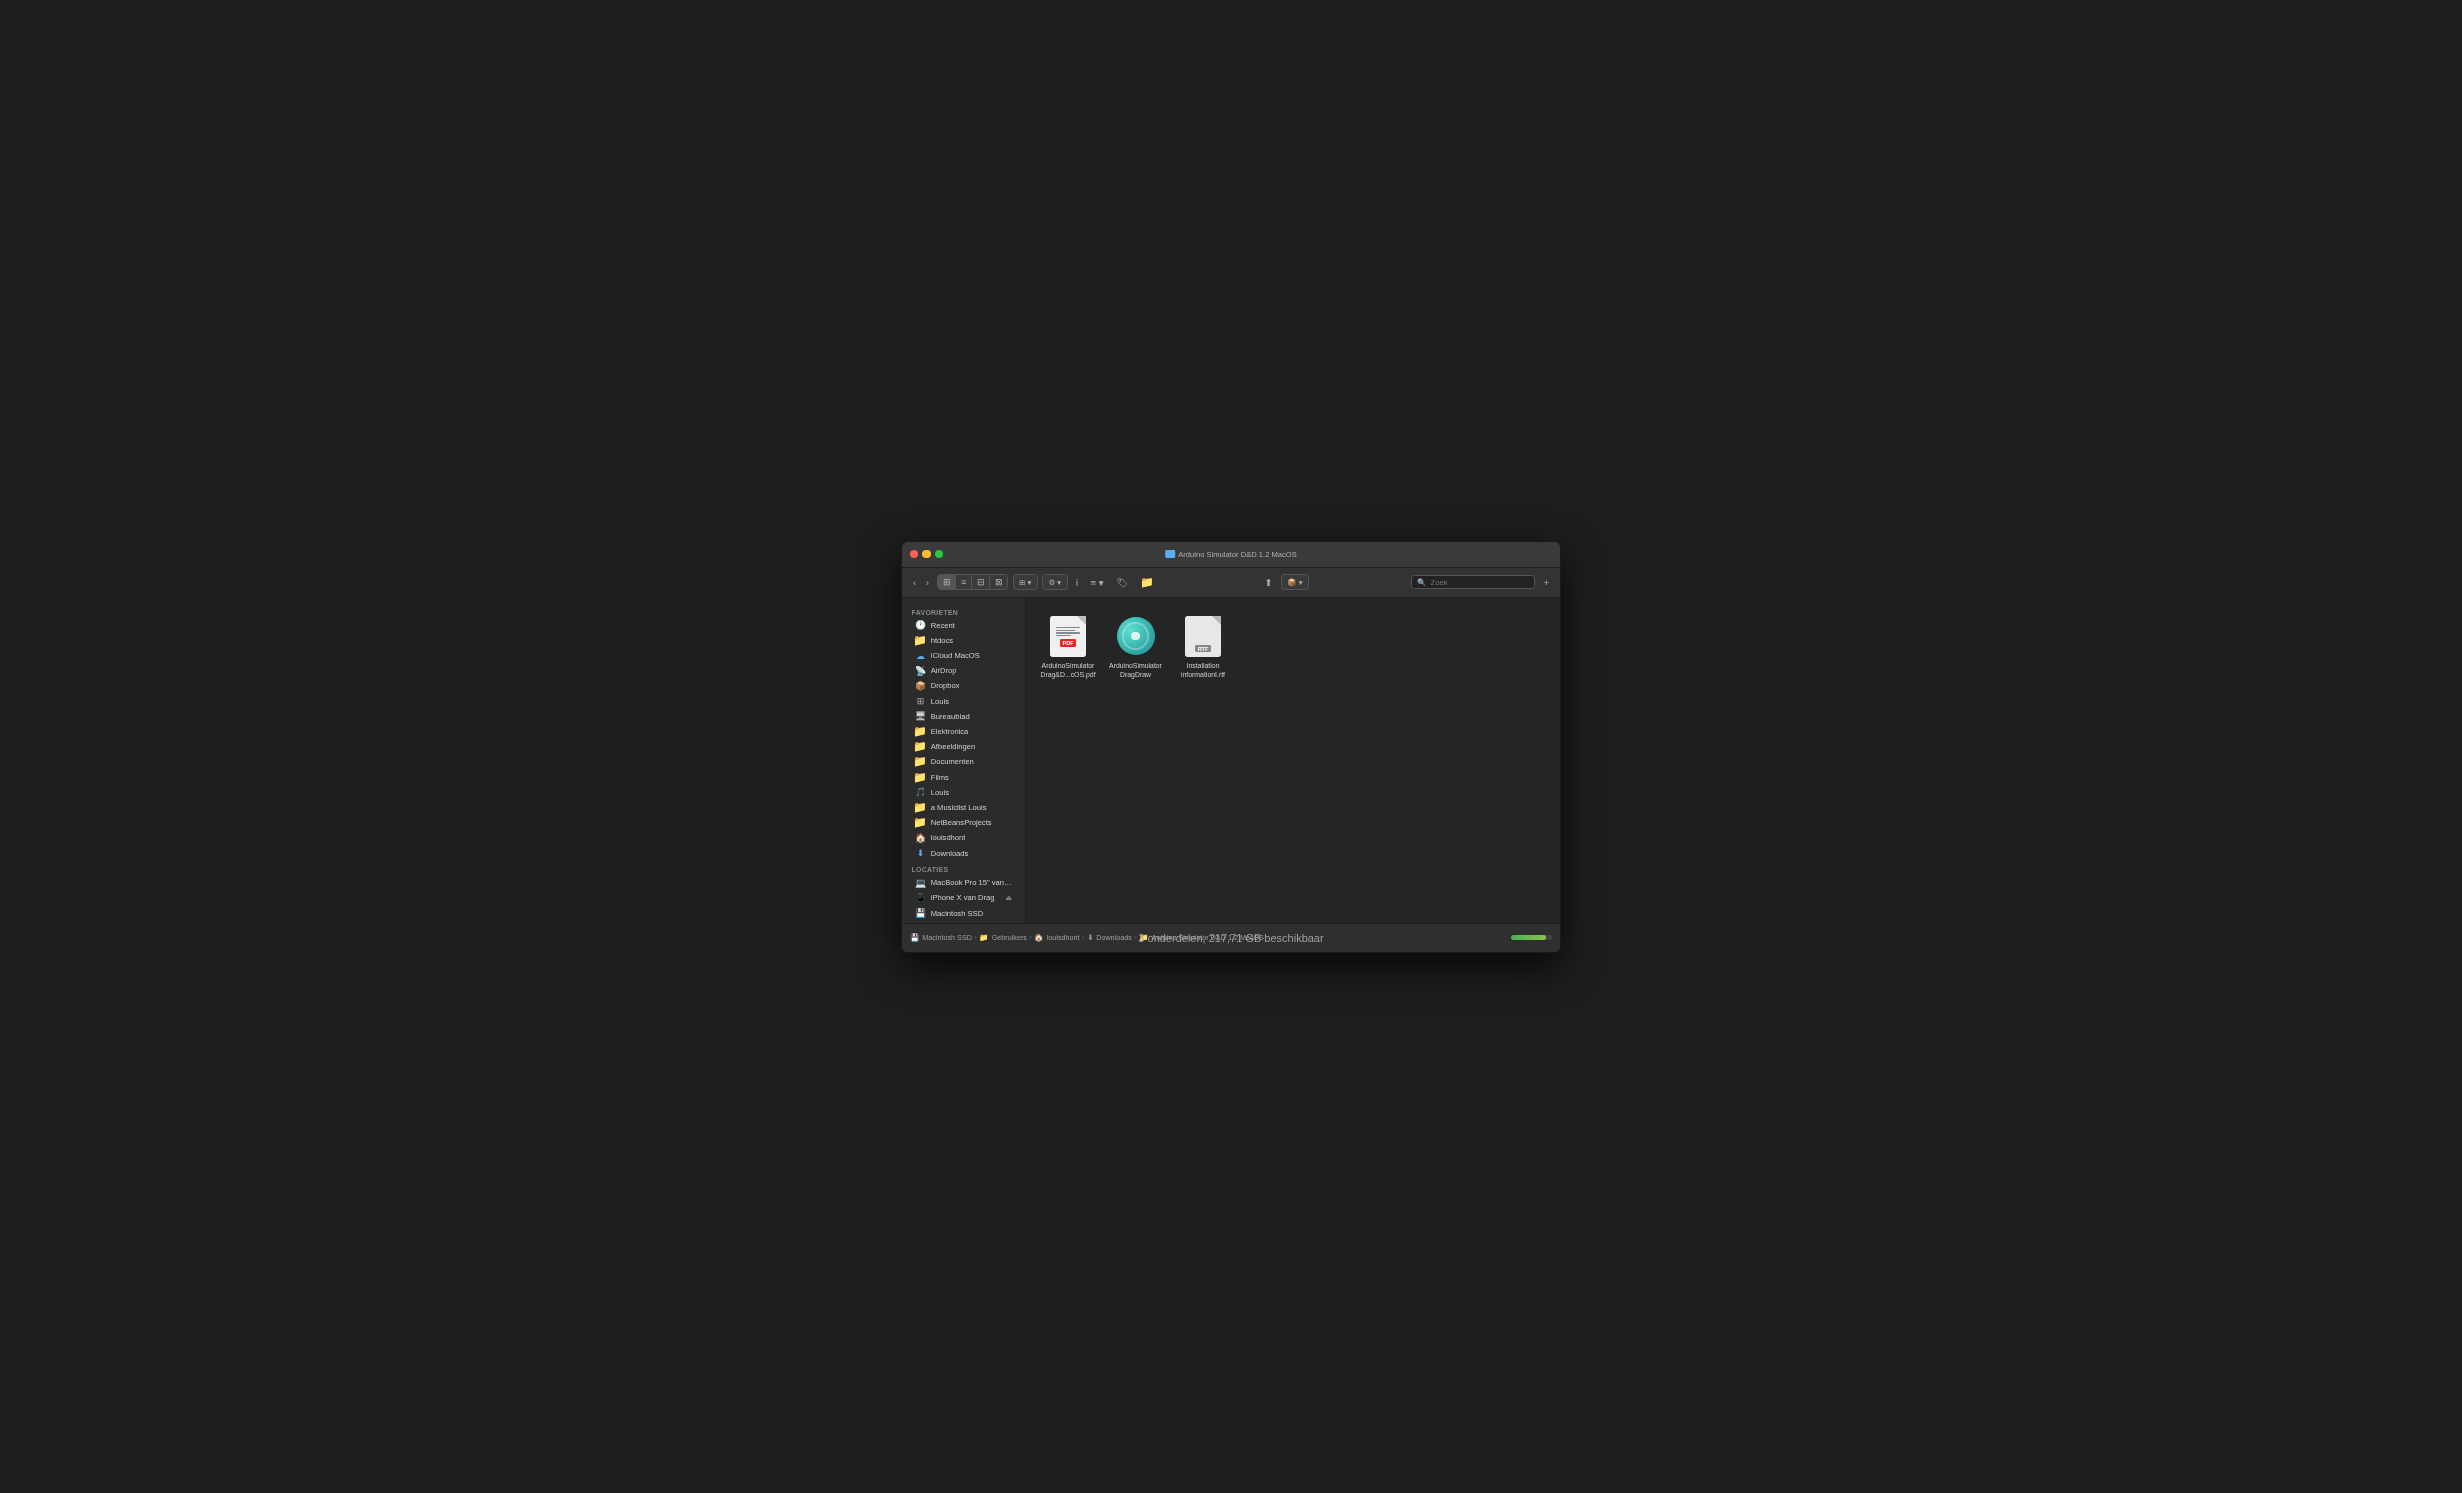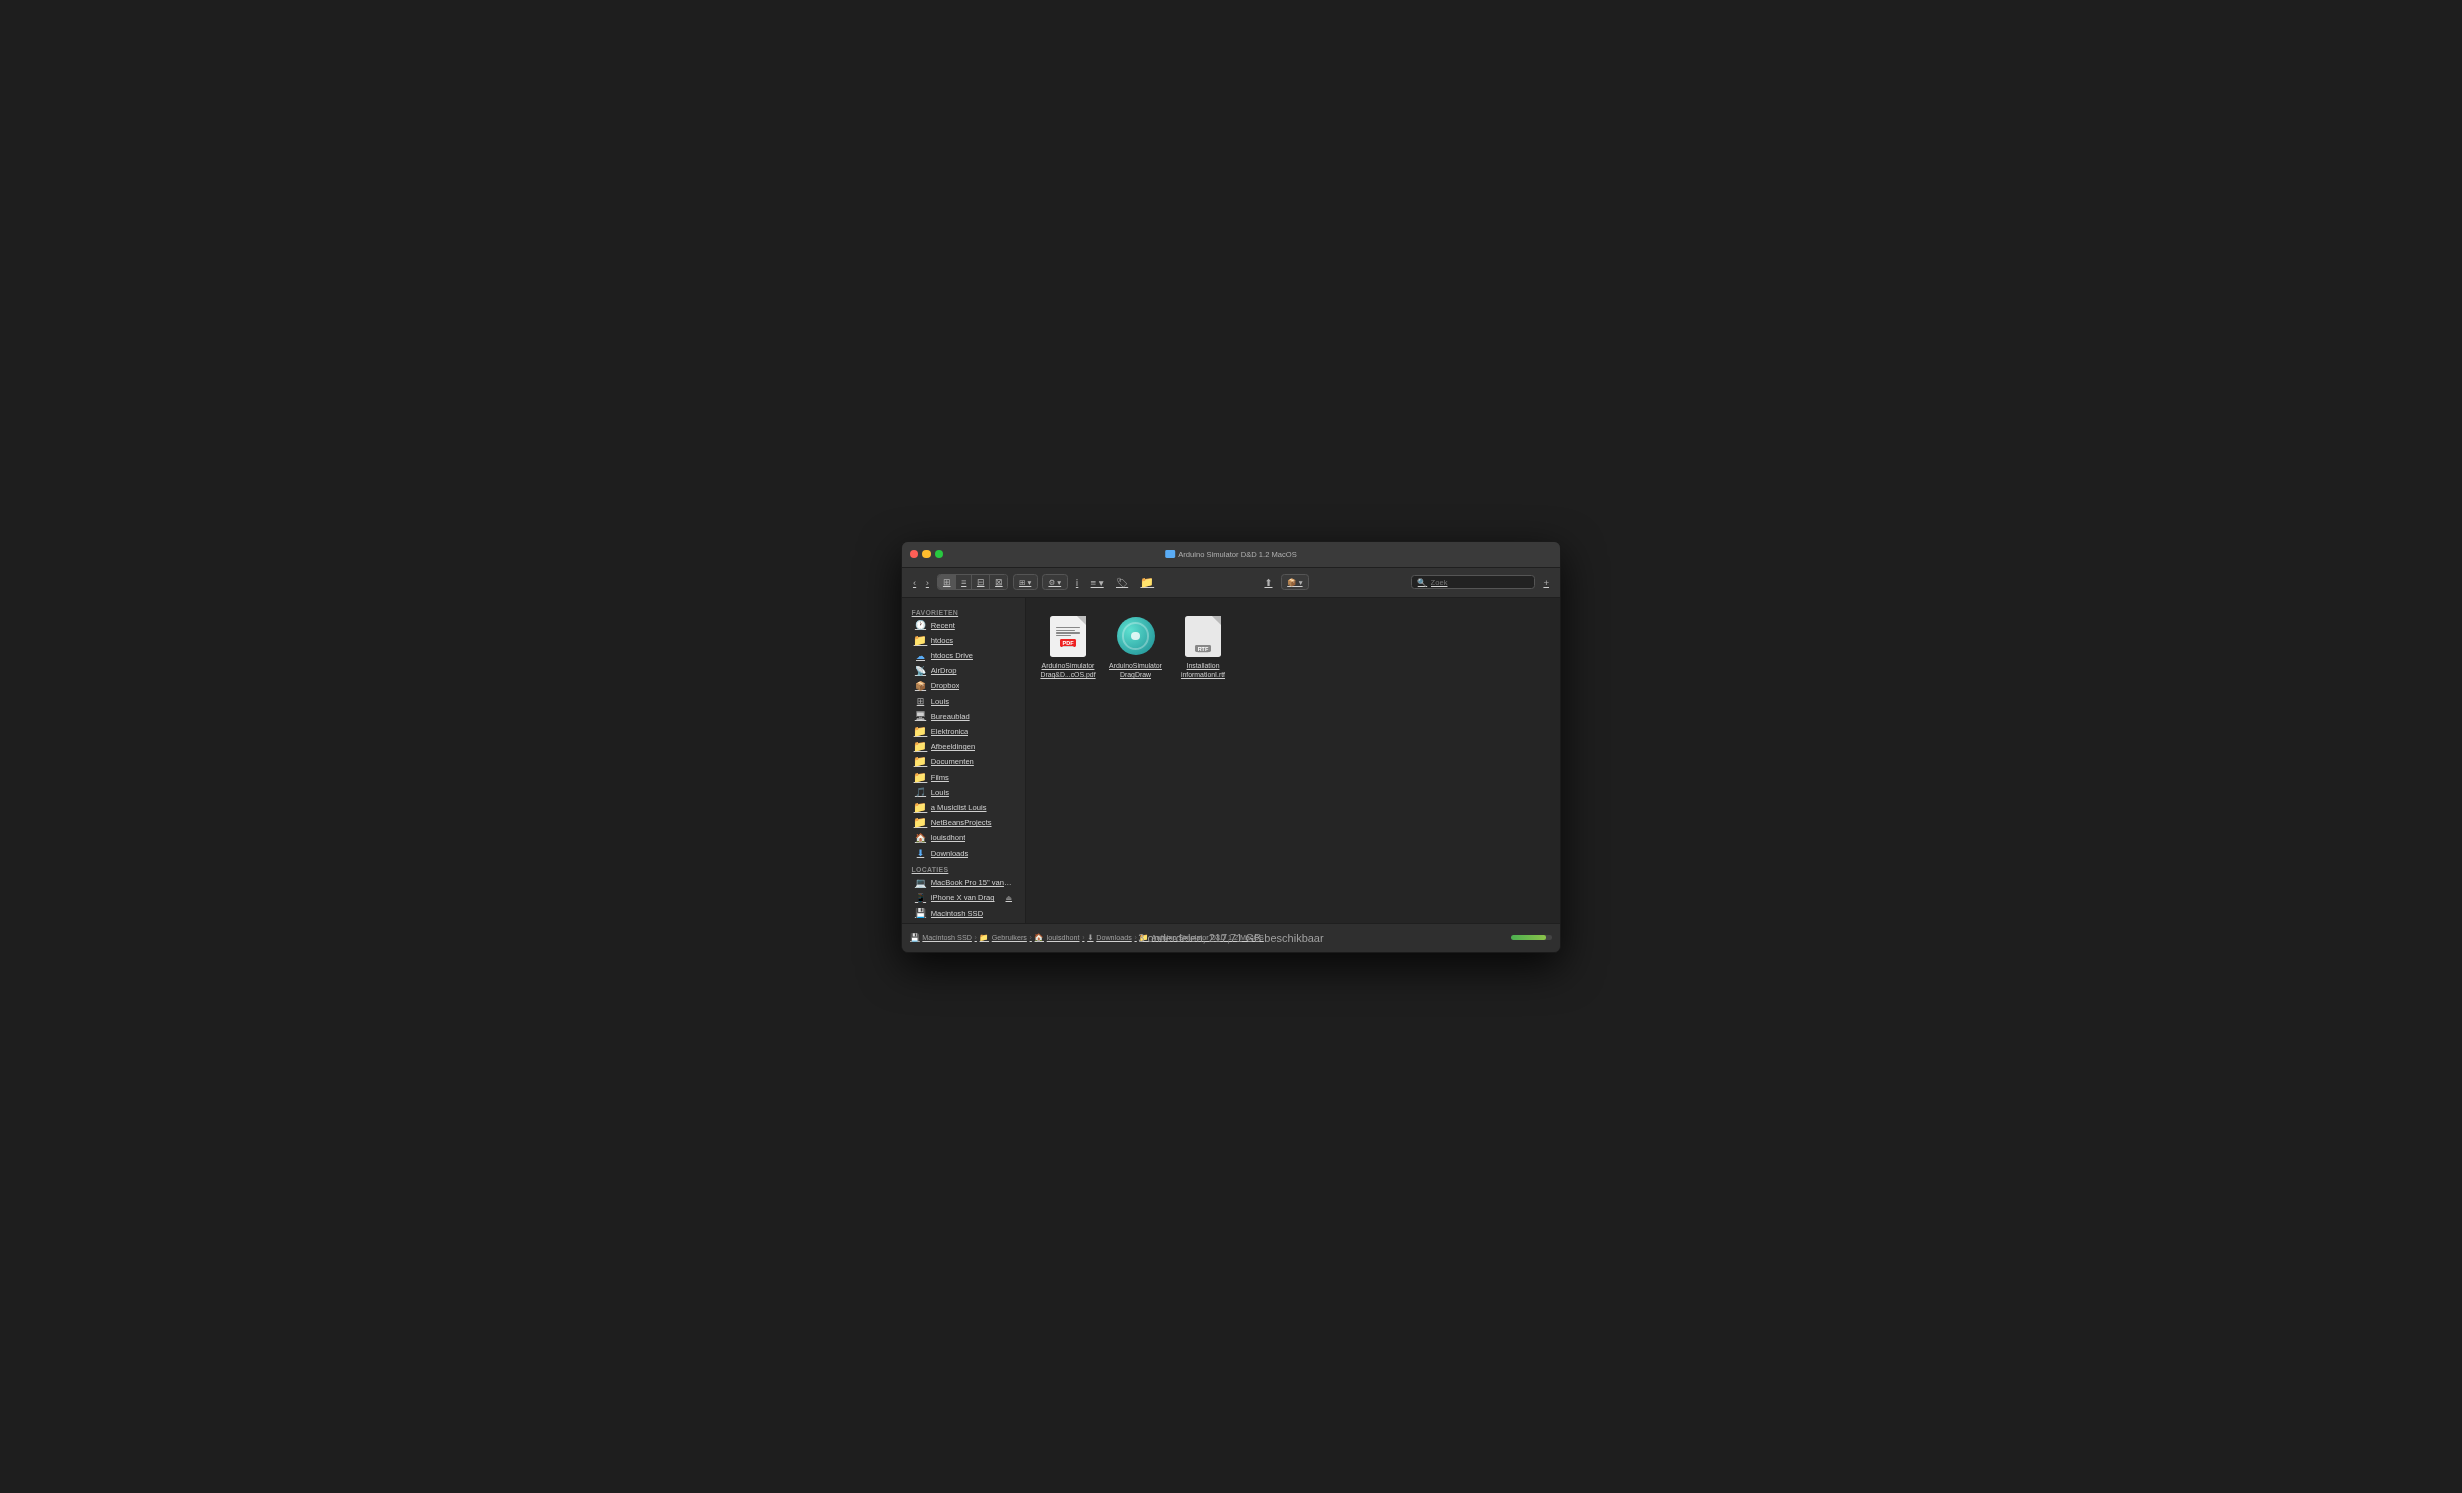--- a/index.html
+++ b/index.html
@@ -16,21 +16,20 @@
     .window {
       width: 660px;
       height: 412px;
       background: #2b2b2b;
       border-radius: 6.9px;
       overflow: hidden;
       display: flex;
       flex-direction: column;
       box-shadow: 0 13.7px 41px rgba(0,0,0,0.8);
       border: 0.7px solid #1a1a1a;
-      text-decoration: underline;
     }
     
     .titlebar {
       height: 26px;
       background: #3a3a3a;
       display: flex;
       align-items: center;
       padding: 0 8.2px;
       position: relative;
       flex-shrink: 0;
@@ -448,21 +447,21 @@
       <div class="sidebar-item">
         <span class="sidebar-item-icon" style="color:#aaa;">🕐</span>
         <span class="sidebar-item-label">Recent</span>
       </div>
       <div class="sidebar-item">
         <span class="sidebar-item-icon icon-folder">📁</span>
         <span class="sidebar-item-label">htdocs</span>
       </div>
       <div class="sidebar-item">
         <span class="sidebar-item-icon icon-icloud">☁</span>
-        <span class="sidebar-item-label">htdocs Drive</span>
+        <span class="sidebar-item-label">iCloud MacOS</span>
       </div>
       <div class="sidebar-item">
         <span class="sidebar-item-icon icon-airdrop">📡</span>
         <span class="sidebar-item-label">AirDrop</span>
       </div>
       <div class="sidebar-item">
         <span class="sidebar-item-icon icon-dropbox">📦</span>
         <span class="sidebar-item-label">Dropbox</span>
       </div>
       <div class="sidebar-item">

